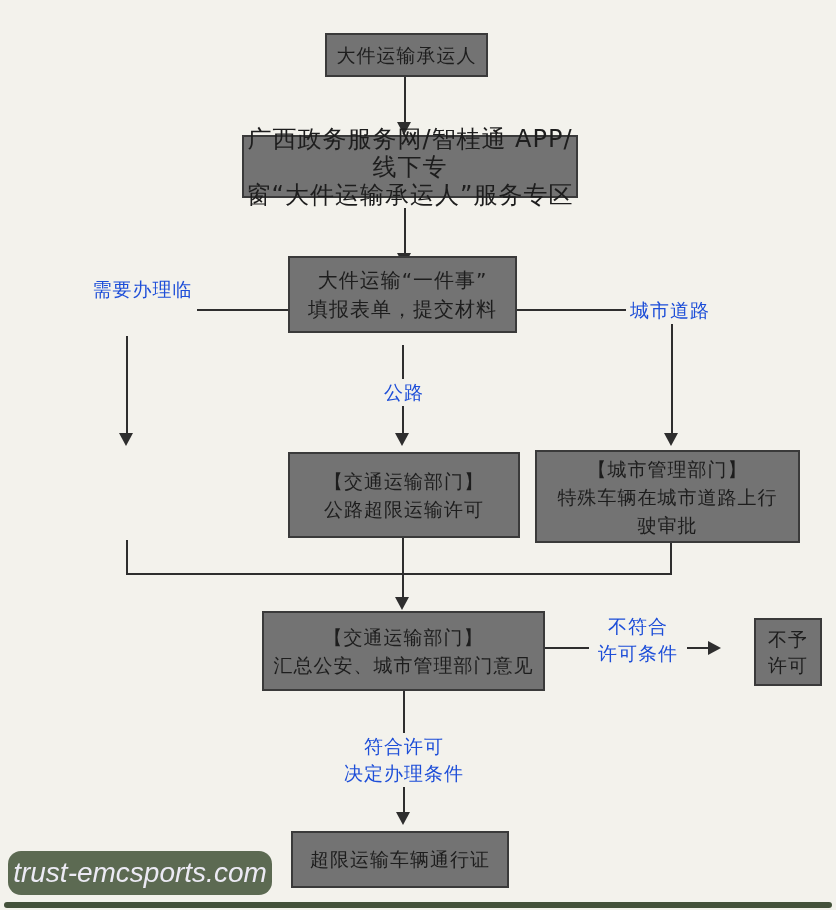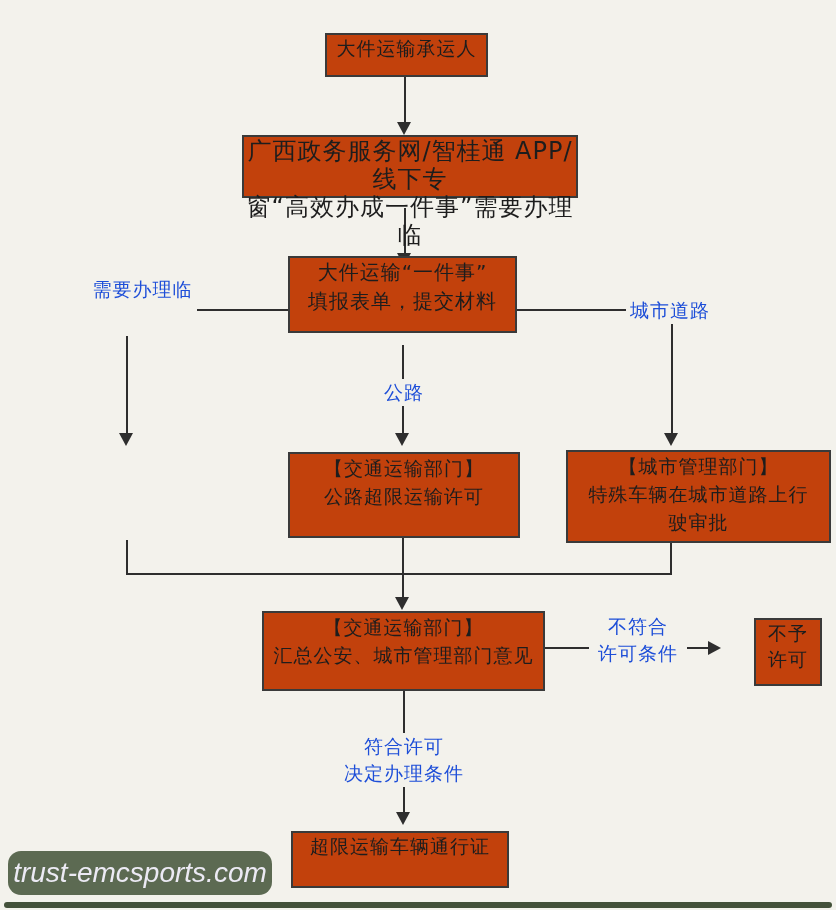--- a/index.html
+++ b/index.html
@@ -2,23 +2,23 @@
 <html><head>
 <meta charset="utf-8">
 <style>
   html,body{margin:0;padding:0;}
   body{font-family:"DejaVu Sans",sans-serif;}
   #canvas{position:relative;width:836px;height:910px;background:#f3f2ec;overflow:hidden;}
 
   .box{
     position:absolute;
     border:2px solid #3a3a3a;
-    background:#c2410c;
+    background:#737373;
     box-sizing:border-box;
-    display:flex;flex-direction:column;align-items:center;
+    display:flex;flex-direction:column;justify-content:center;align-items:center;
     text-align:center;color:#1d1d1d;
     font-size:19px;line-height:27px;letter-spacing:1px;
     z-index:2;
   }
   .vline,.hline{position:absolute;background:#2e2e2e;z-index:1;}
   .vline{width:2px;}
   .hline{height:2px;}
   .arrow-down{
     position:absolute;width:0;height:0;z-index:1;
     border-left:7px solid transparent;border-right:7px solid transparent;
@@ -34,21 +34,21 @@
     font-size:19px;line-height:27px;letter-spacing:1px;
     background:#f3f2ec;z-index:3;
   }
 
   
   #n-carrier  {left:325px;top:33px; width:163px;height:44px;}
   #n-portal   {left:242px;top:135px;width:336px;height:63px;font-size:24px;line-height:28px;}
   #n-form     {left:288px;top:256px;width:229px;height:77px;font-size:20px;line-height:29px;}
   #n-police   {left:29px; top:450px;width:219px;height:90px;}
   #n-transport{left:288px;top:452px;width:232px;height:86px;line-height:28px;}
-  #n-city     {left:535px;top:450px;width:265px;height:93px;line-height:28px;margin-left:31px;}
+  #n-city     {left:535px;top:450px;width:265px;height:93px;line-height:28px;}
   #n-merge    {left:262px;top:611px;width:283px;height:80px;line-height:28px;}
   #n-deny     {left:722px;top:618px;width:68px;height:68px;line-height:26px;margin-left:32px;}
   #n-permit   {left:291px;top:831px;width:218px;height:57px;}
 
   
   #e1 {left:404px;top:77px; height:46px;}
   #a1 {left:397px;top:122px;}
   #e2 {left:404px;top:208px;height:46px;}
   #a2 {left:397px;top:253px;}
   #e3 {left:197px;top:309px;width:91px;}
@@ -114,21 +114,21 @@
   <div class="arrow-down" id="a12"></div>
   <div class="hline" id="e13"></div>
   <div class="arrow-right" id="a13"></div>
 
   <div class="box" id="n-carrier">
     <span>大件运输承运人</span>
   </div>
 
   <div class="box" id="n-portal">
     <span>广西政务服务网/智桂通 APP/线下专</span>
-    <span>窗“高效办成一件事”需要办理临</span>
+    <span>窗“大件运输承运人”服务专区</span>
   </div>
 
   <div class="box" id="n-form">
     <span>大件运输“一件事”</span>
     <span>填报表单，提交材料</span>
   </div>
 
 
   <div class="box" id="n-transport">
     <span>【交通运输部门】</span>

